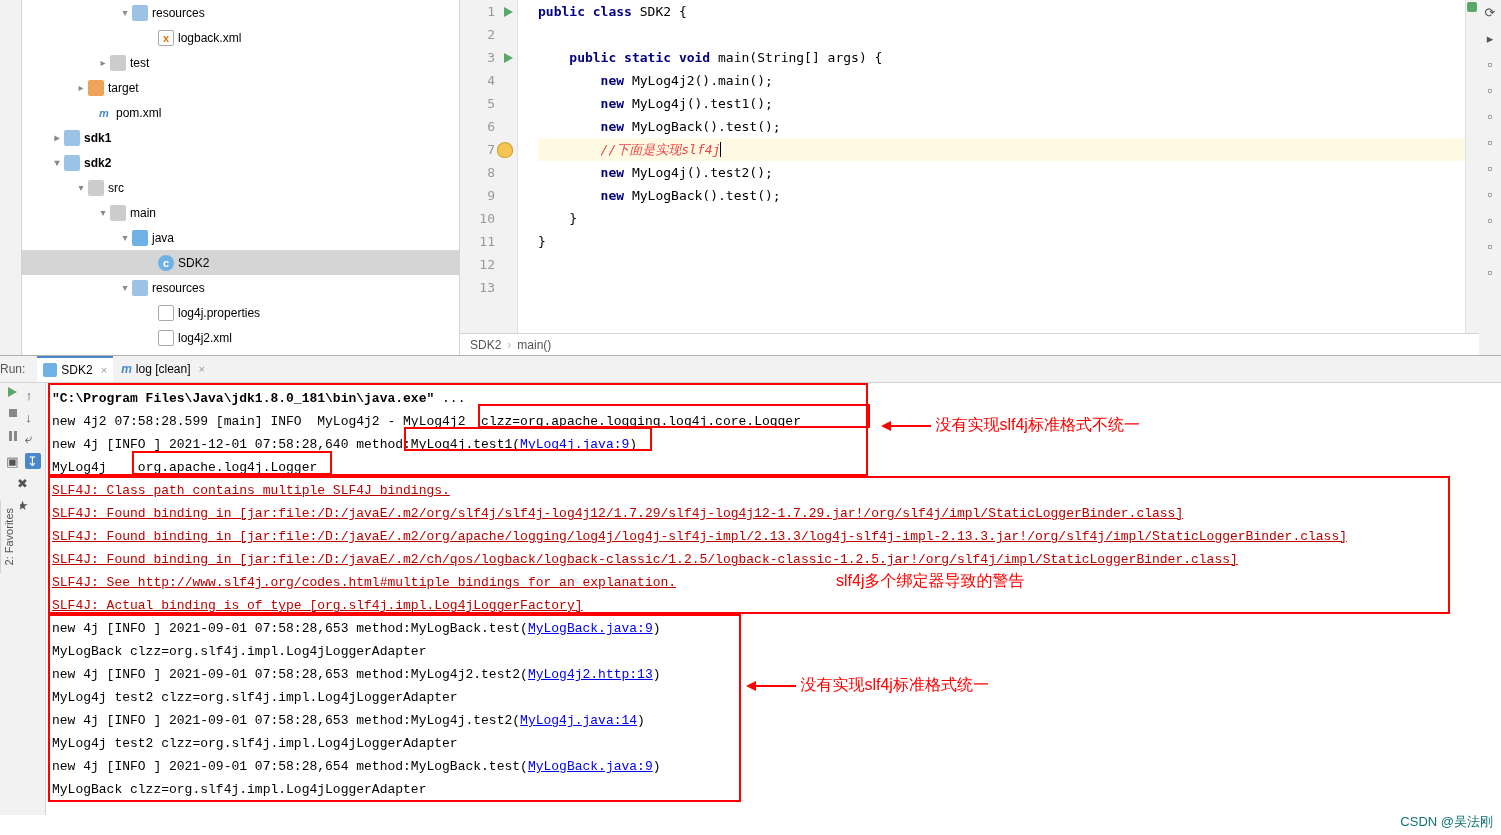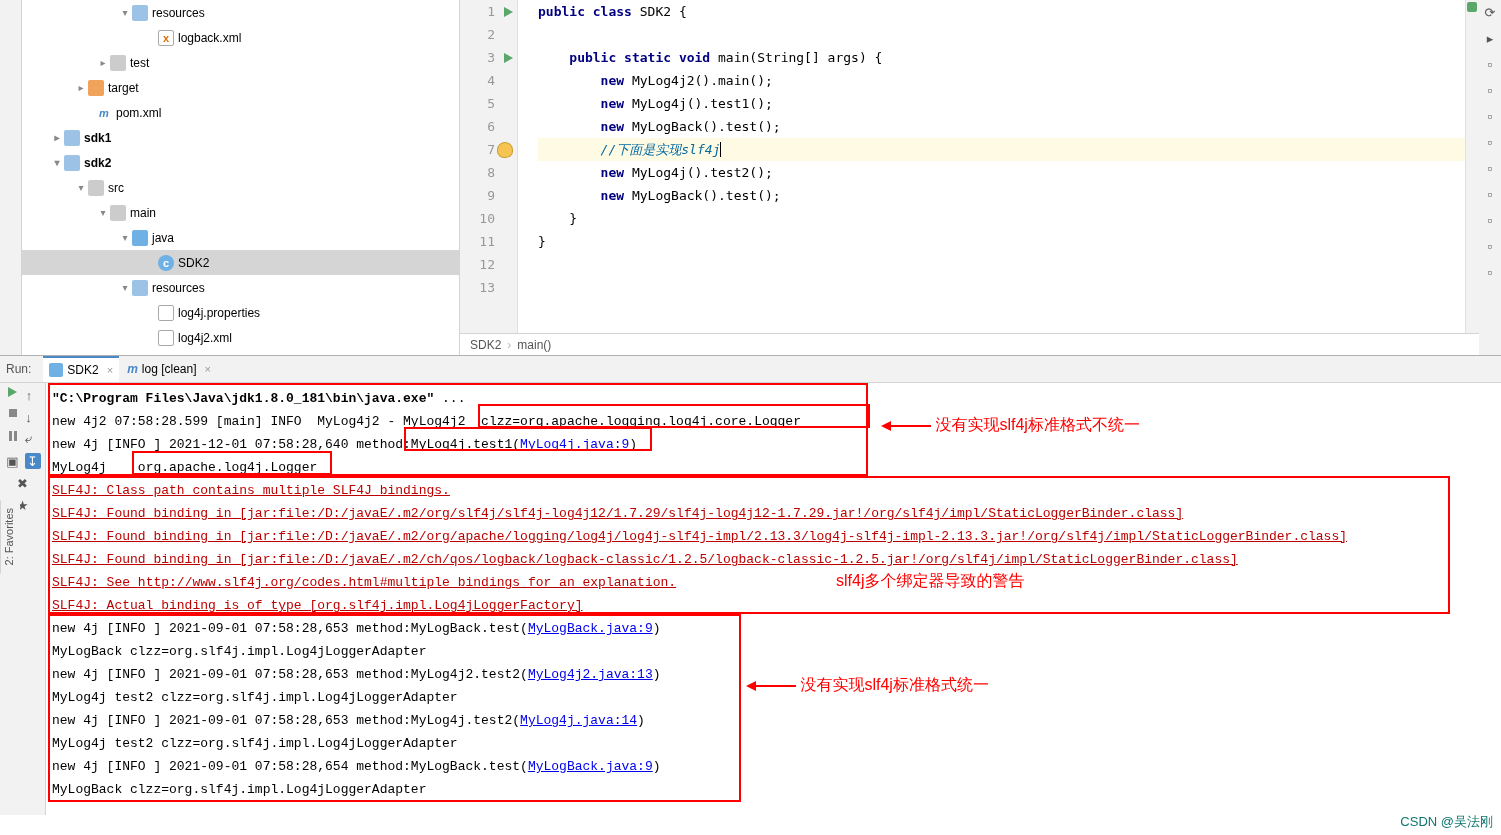--- a/index.html
+++ b/index.html
@@ -37,37 +37,37 @@
 
 .editor-col { flex: 1; display: flex; flex-direction: column; }
 .editor { flex: 1; display: flex; font-family: Consolas, monospace; font-size: 13px; position: relative; }
 .ed-gutter { width: 58px; background: #f2f2f2; border-right: 1px solid #e0e0e0; text-align: right; padding-right: 22px; color: #999; }
 .ed-gutter .gl { height: 23px; line-height: 23px; position: relative; }
 .ed-gutter .bulb:after { content: ""; position:absolute; right:-18px; top:4px; width:14px; height:14px; background:#f5c453; border-radius:50% 50% 50% 50% / 50% 50% 40% 40%; border:1px solid #caa12e; }
 .ed-gutter .run:after { content:""; position:absolute; right:-18px; top:7px; border-left:9px solid #59a869; border-top:5px solid transparent; border-bottom:5px solid transparent; }
 .ed-body { flex: 1; padding-left: 20px; }
 .ed-body .cl { height: 23px; line-height: 23px; white-space: pre; }
 .kw { color: #000080; font-weight: bold; }
-.cm { color: #0369a1; font-style: italic; }
+.cm { color: #ef4444; font-style: italic; }
 .code-cur { border-left: 1px solid #000; padding-left:0; }
 .ed-line7 { background: #fffae3; }
 
 .min-scroll { position:absolute; right:0; top:0; width:14px; height:100%; background:#f2f2f2; border-left:1px solid #e0e0e0; }
 .min-ok { position:absolute; top:2px; right:2px; width:10px; height:10px; background:#59a869; border-radius:2px; }
 
 .breadcrumb { height: 22px; border-top: 1px solid #d4d4d4; display:flex; align-items:center; padding-left:10px; color:#555; gap:6px; background:#fff;}
 .breadcrumb .sep { color:#bbb; }
 
 
 .right-bar { width: 22px; background:#f2f2f2; border-left:1px solid #d4d4d4; }
 .right-icons { position:absolute; top:0; right:0; width:22px; background:#f2f2f2; height:355px; display:flex; flex-direction:column; align-items:center; gap:10px; padding-top:4px; }
 
 
 .run-panel { border-top: 1px solid #b0b0b0; height: 460px; display:flex; flex-direction:column; }
-.run-tabs { height: 27px; background:#f2f2f2; border-bottom:1px solid #d4d4d4; display:flex; align-items:center; padding-left:6px; gap:2px; }
+.run-tabs { height: 27px; background:#f2f2f2; border-bottom:1px solid #d4d4d4; display:flex; align-items:center; gap:2px; }
 .run-tabs .rlabel { color:#555; margin-right:10px; }
 .rtab { display:flex; align-items:center; height:100%; padding: 0 6px; gap:4px; }
 .rtab.active { background:#fff; border-top:2px solid #4a88c7; }
 .rtab .x { color:#999; margin-left:4px; font-size:11px; }
 .rtab .ric { width:14px; height:14px; background:#6fb1e4; border-radius:2px; }
 .rtab .rm { color:#4a88c7; font-style:italic; font-weight:bold; }
 
 .run-body { flex:1; display:flex; position:relative; }
 .run-toolbar { width:46px; background:#f2f2f2; border-right:1px solid #d4d4d4; display:flex; flex-direction:column; align-items:center; padding-top:4px; gap:6px; }
 
@@ -266,21 +266,21 @@
       <div class="ln"><span>new 4j [INFO ] 2021-12-01 07:58:28,640 method:</span><span>MyLog4j.test1(</span><span class="lnk">MyLog4j.java:9</span><span>)</span></div>
       <div class="ln"><span>MyLog4j    </span><span>org.apache.log4j.Logger</span></div>
       <div class="ln err">SLF4J: Class path contains multiple SLF4J bindings.</div>
       <div class="ln err">SLF4J: Found binding in [jar:file:/D:/javaE/.m2/org/slf4j/slf4j-log4j12/1.7.29/slf4j-log4j12-1.7.29.jar!/org/slf4j/impl/StaticLoggerBinder.class]</div>
       <div class="ln err">SLF4J: Found binding in [jar:file:/D:/javaE/.m2/org/apache/logging/log4j/log4j-slf4j-impl/2.13.3/log4j-slf4j-impl-2.13.3.jar!/org/slf4j/impl/StaticLoggerBinder.class]</div>
       <div class="ln err">SLF4J: Found binding in [jar:file:/D:/javaE/.m2/ch/qos/logback/logback-classic/1.2.5/logback-classic-1.2.5.jar!/org/slf4j/impl/StaticLoggerBinder.class]</div>
       <div class="ln err"><span>SLF4J: See </span><span class="lnk" style="color:#bc0000">http://www.slf4j.org/codes.html#multiple_bindings</span><span> for an explanation.</span></div>
       <div class="ln err">SLF4J: Actual binding is of type [org.slf4j.impl.Log4jLoggerFactory]</div>
       <div class="ln"><span>new 4j [INFO ] 2021-09-01 07:58:28,653 method:MyLogBack.test(</span><span class="lnk">MyLogBack.java:9</span><span>)</span></div>
       <div class="ln">MyLogBack clzz=org.slf4j.impl.Log4jLoggerAdapter</div>
-      <div class="ln"><span>new 4j [INFO ] 2021-09-01 07:58:28,653 method:MyLog4j2.test2(</span><span class="lnk">MyLog4j2.java:13</span><span>)</span></div>
+      <div class="ln"><span>new 4j [INFO ] 2021-09-01 07:58:28,653 method:MyLog4j2.test2(</span><span class="lnk">MyLog4j2.http:13</span><span>)</span></div>
       <div class="ln">MyLog4j test2 clzz=org.slf4j.impl.Log4jLoggerAdapter</div>
       <div class="ln"><span>new 4j [INFO ] 2021-09-01 07:58:28,653 method:MyLog4j.test2(</span><span class="lnk">MyLog4j.java:14</span><span>)</span></div>
       <div class="ln">MyLog4j test2 clzz=org.slf4j.impl.Log4jLoggerAdapter</div>
       <div class="ln"><span>new 4j [INFO ] 2021-09-01 07:58:28,654 method:MyLogBack.test(</span><span class="lnk">MyLogBack.java:9</span><span>)</span></div>
       <div class="ln">MyLogBack clzz=org.slf4j.impl.Log4jLoggerAdapter</div>
 
       <div class="redbox" style="left:2px; top:0px; width:820px; height:93px;"></div>
       <div class="redbox" style="left:432px; top:21px; width:392px; height:24px;"></div>
       <div class="redbox" style="left:358px; top:44px; width:248px; height:24px;"></div>
       <div class="redbox" style="left:86px; top:68px; width:200px; height:24px;"></div>

